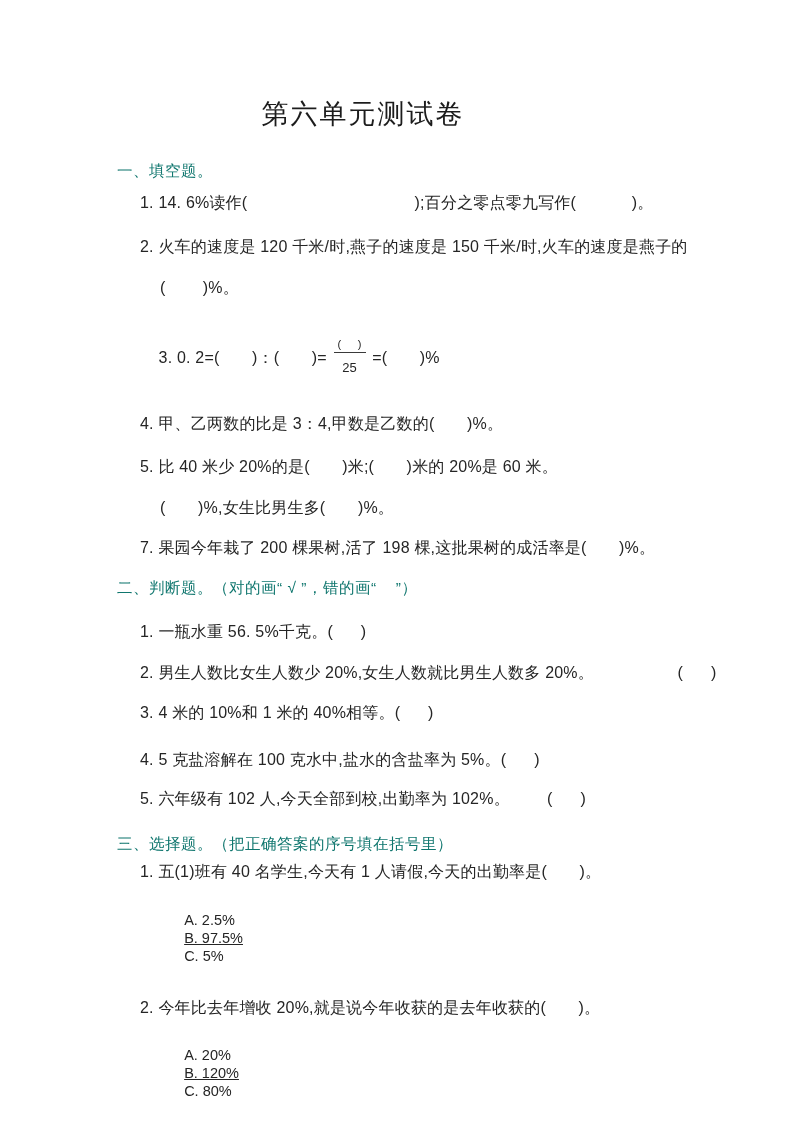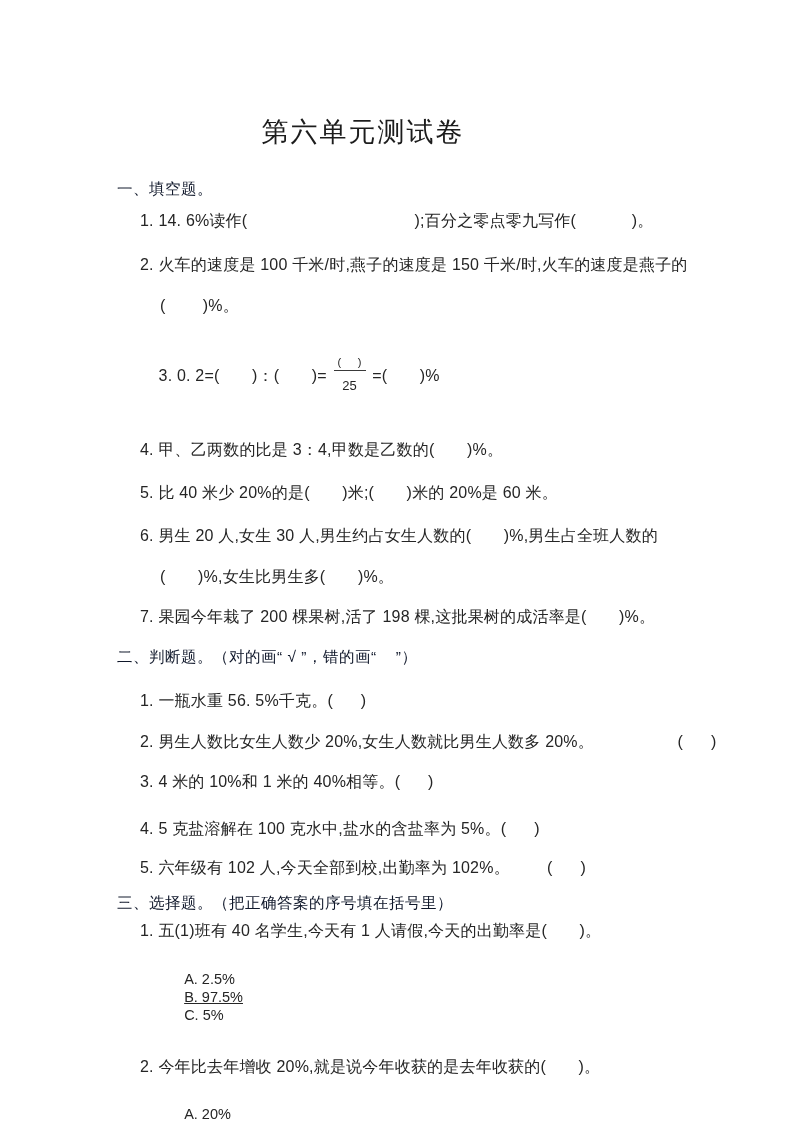--- a/index.html
+++ b/index.html
@@ -5,27 +5,27 @@
   html,body{margin:0;padding:0;background:#ffffff;}
   body{
     width:793px;height:1122px;
     font-family:"Liberation Sans","DejaVu Sans",sans-serif;
     color:#252525;
     overflow:hidden;
   }
   .page{position:relative;width:793px;height:1122px;background:#ffffff;}
   .title-wrap{width:726px;padding-top:96px;}
   h1.title{
-    margin:18px;text-align:center;
+    margin:0;text-align:center;
     font-family:"DejaVu Serif","Liberation Serif",serif;
     font-weight:500;font-size:27px;letter-spacing:2px;color:#1c1c1c;
     line-height:35px;
   }
   .section-header{
-    color:#0f172a;font-size:15.5px;line-height:20px;
+    color:#0f766e;font-size:15.5px;line-height:20px;
     margin-left:117px;white-space:pre-wrap;
     letter-spacing:0.5px;
   }
   .q{
     font-size:16px;line-height:21px;
     margin-left:140px;white-space:pre-wrap;
     letter-spacing:0.2px;
   }
   .q.cont{margin-left:160px;}
   .opts{
@@ -37,48 +37,47 @@
   .opt-b{width:112px;text-decoration:underline;}
   .frac{
     display:inline-flex;flex-direction:column;align-items:center;
     vertical-align:middle;line-height:1.05;margin:0 2px;
     position:relative;top:-2px;
   }
   .frac .num{font-size:11px;border-bottom:1.5px solid #3a3a3a;padding:0 4px 1px;}
   .frac .den{font-size:13px;padding-top:8px;}
   
   .mt7{margin-top:7px}.mt10{margin-top:10px}.mt11{margin-top:11px}
-  .mt14{margin-top:14px}.mt15{margin-top:15px}.mt18{margin-top:18px}
+  .mt14{margin-top:14px}.mt15{margin-top:25px}.mt18{margin-top:18px}
   .mt19{margin-top:19px}.mt20{margin-top:20px}.mt22{margin-top:22px}
-  .mt23{margin-top:23px}.mt24{margin-top:24px}.mt26{margin-top:26px}
+  .mt23{margin-top:23px}.mt24{margin-top:16px}.mt26{margin-top:26px}
   .mt30{margin-top:30px}
 </style>
 </head>
 <body>
 
 <div class="page">
 
   <div class="title-wrap">
     <h1 class="title">第六单元测试卷</h1>
   </div>
 
   <div class="section-header mt30">一、填空题。</div>
 
   <div class="q mt11">1. 14. 6%读作(                                    );百分之零点零九写作(            )。</div>
 
-  <div class="q mt23">2. 火车的速度是 100 千米/时,燕子的速度是 150 千米/时,火车的速度是燕子的</div>
+  <div class="q mt23">2. 火车的速度是 120 千米/时,燕子的速度是 150 千米/时,火车的速度是燕子的</div>
   <div class="q cont mt20">(        )%。</div>
 
   <div class="q mt22">
     <span>3. 0. 2=(       )：(       )= </span><span class="frac"><span class="num">(     )</span><span class="den">25</span></span><span> =(       )%</span>
   </div>
 
   <div class="q mt24">4. 甲、乙两数的比是 3：4,甲数是乙数的(       )%。</div>
   <div class="q mt22">5. 比 40 米少 20%的是(       )米;(       )米的 20%是 60 米。</div>
-  <div class="q mt22">6. 男生 20 人,女生 30 人,男生约占女生人数的(       )%,男生占全班人数的</div>
   <div class="q cont mt20">(       )%,女生比男生多(       )%。</div>
   <div class="q mt19">7. 果园今年栽了 200 棵果树,活了 198 棵,这批果树的成活率是(       )%。</div>
 
   <div class="section-header mt20">二、判断题。（对的画“ √ ”，错的画“    ”）</div>
 
   <div class="q mt23">1. 一瓶水重 56. 5%千克。(      )</div>
   <div class="q mt20">2. 男生人数比女生人数少 20%,女生人数就比男生人数多 20%。                  (      )</div>
   <div class="q mt19">3. 4 米的 10%和 1 米的 40%相等。(      )</div>
   <div class="q mt26">4. 5 克盐溶解在 100 克水中,盐水的含盐率为 5%。(      )</div>
   <div class="q mt18">5. 六年级有 102 人,今天全部到校,出勤率为 102%。        (      )</div>

